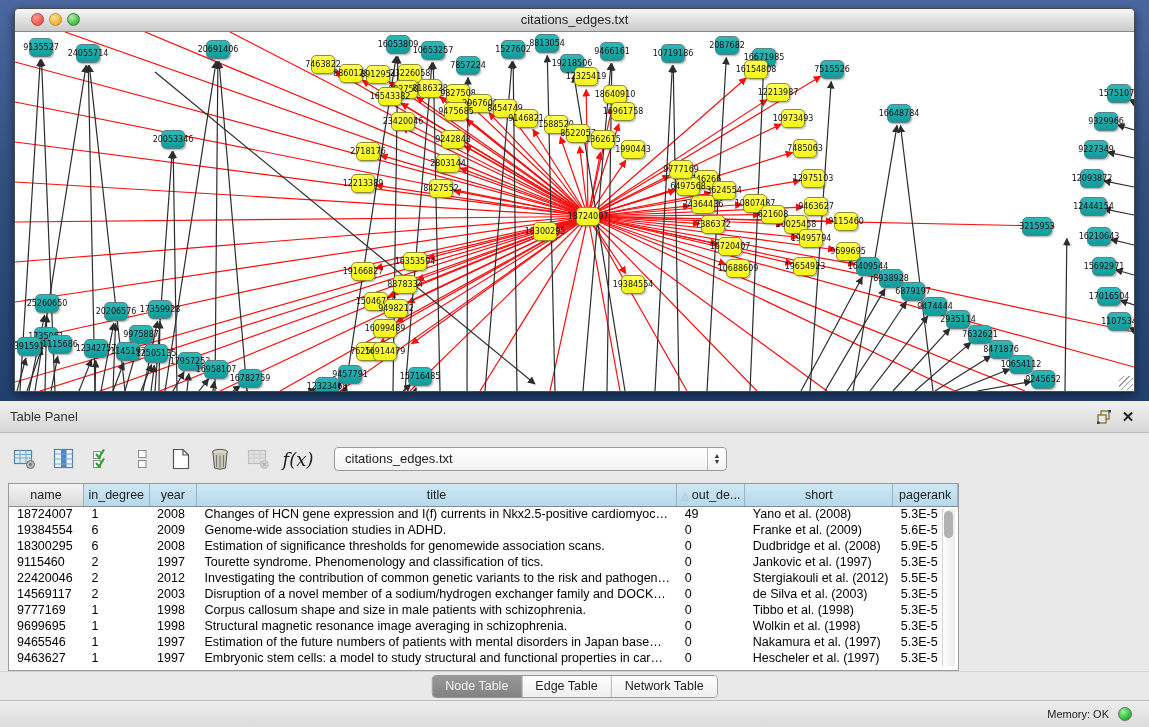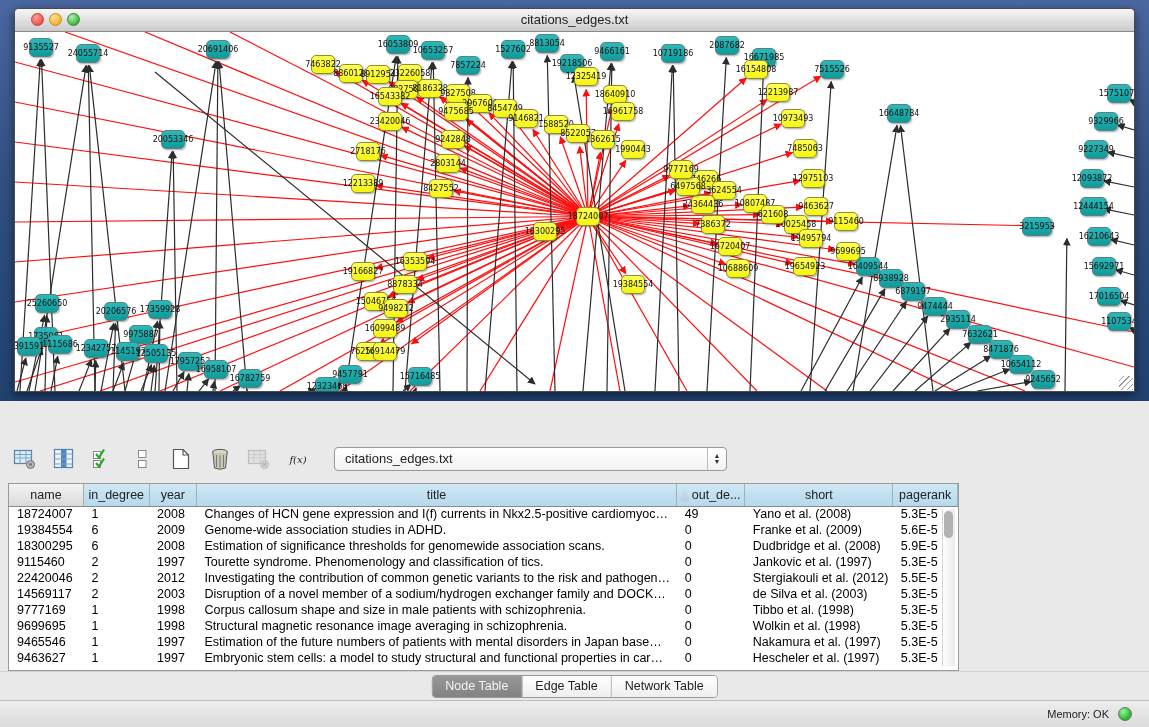--- a/index.html
+++ b/index.html
@@ -38,21 +38,21 @@
   .table-panel{position:absolute;left:0;top:401px;width:1149px;height:299px;background:#e9e9e9;}
   .panel-header{position:absolute;left:0;top:0;right:0;height:31px;
         background:linear-gradient(#f0f0f0,#d8d8d8);border-bottom:1px solid #bcbcbc;}
   .panel-header .ptitle{position:absolute;left:10px;line-height:31px;font-size:13px;color:#333;}
   .ph-ico{position:absolute;top:7px;width:18px;height:18px;cursor:default;}
   .ph-float{right:36px;}
   .ph-close{right:12px;font-size:15px;font-weight:bold;color:#222;line-height:18px;text-align:center;}
 
   .toolbar{position:absolute;left:10px;top:42px;height:32px;display:flex;align-items:center;gap:9px;}
   .tbtn{width:30px;height:28px;display:flex;align-items:center;justify-content:center;border:none;background:transparent;padding:0;}
-  .fx{font-family:"DejaVu Serif",serif;font-style:italic;font-size:10px;color:#222;}
+  .fx{font-family:"DejaVu Serif",serif;font-style:italic;font-size:18px;color:#222;}
   .combo{position:relative;margin-left:12px;width:393px;height:24px;border:1px solid #9a9a9a;border-radius:4px;
          background:linear-gradient(#ffffff,#f2f2f2);box-sizing:border-box;}
   .combo .cval{position:absolute;left:10px;line-height:22px;font-size:13px;color:#222;}
   .combo .stepper{position:absolute;right:0;top:0;width:18px;height:22px;border-left:1px solid #bbb;
          display:flex;flex-direction:column;align-items:center;justify-content:center;font-size:7px;color:#333;line-height:6px;}
 
   .table-wrap{position:absolute;left:8px;top:82px;width:951px;height:188px;background:#fff;
          border:1px solid #9a9a9a;box-sizing:border-box;overflow:hidden;}
   table.dt{border-collapse:collapse;table-layout:fixed;}
   table.dt th{height:22px;font-size:12.5px;font-weight:normal;color:#222;text-align:center;
@@ -446,21 +446,21 @@
           </div>
           <div class="gnode y" style="left: 431px; top: 52px;">
             <span class="lbl">9827508</span>
           </div>
           <div class="gnode y" style="left: 453px; top: 62px;">
             <span class="lbl">2967608</span>
           </div>
           <div class="gnode y" style="left: 429px; top: 70px;">
             <span class="lbl">9475685</span>
           </div>
-          <div class="gnode y" style="left: 363px; top: 80px; text-align: right;">
+          <div class="gnode y" style="left: 376px; top: 80px; text-align: right;">
             <span class="lbl">23420046</span>
           </div>
           <div class="gnode y" style="left: 426px; top: 98px;">
             <span class="lbl">9242848</span>
           </div>
           <div class="gnode y" style="left: 341px; top: 110px;">
             <span class="lbl">2718176</span>
           </div>
           <div class="gnode y" style="left: 421px; top: 122px;">
             <span class="lbl">2803144</span>
@@ -591,20 +591,32 @@
           <div class="gnode y" style="left: 358px; top: 310px;">
             <span class="lbl">16914479</span>
           </div>
         </div>
       <div class="grip"></div>
     </div>
   </div>
 </div>
 
 <div class="table-panel">
+  <div class="panel-header">
+    <span class="ptitle">Table Panel</span>
+    <span class="ph-ico ph-float">
+      <svg width="18" height="18" viewBox="0 0 18 18">
+        <rect x="6" y="3" width="8" height="8" fill="none" stroke="#8a7a30" stroke-width="1.4"></rect>
+        <rect x="3" y="7" width="8" height="8" fill="#e9e9e9" stroke="#8a7a30" stroke-width="1.4"></rect>
+        <rect x="13.5" y="2" width="2.5" height="2.5" fill="#2b3a66"></rect>
+        <rect x="2" y="13.5" width="2.5" height="2.5" fill="#2b3a66"></rect>
+      </svg>
+    </span>
+    <span class="ph-ico ph-close">✕</span>
+  </div>
 
   <div class="toolbar">
     <button class="tbtn">
       <svg width="24" height="22" viewBox="0 0 24 22">
         <rect x="1.5" y="2.5" width="17" height="13" fill="#dcecf6" stroke="#5a82a8" stroke-width="1.2"></rect>
         <path d="M1.5 6.5 H18.5 M1.5 10 H18.5 M7 2.5 V15.5 M13 2.5 V15.5" stroke="#7ba3c4" stroke-width="1"></path>
         <circle cx="17.5" cy="16.5" r="4" fill="#b9b9b9" stroke="#707070" stroke-width="1"></circle>
         <circle cx="17.5" cy="16.5" r="1.4" fill="#707070"></circle>
       </svg>
     </button>

